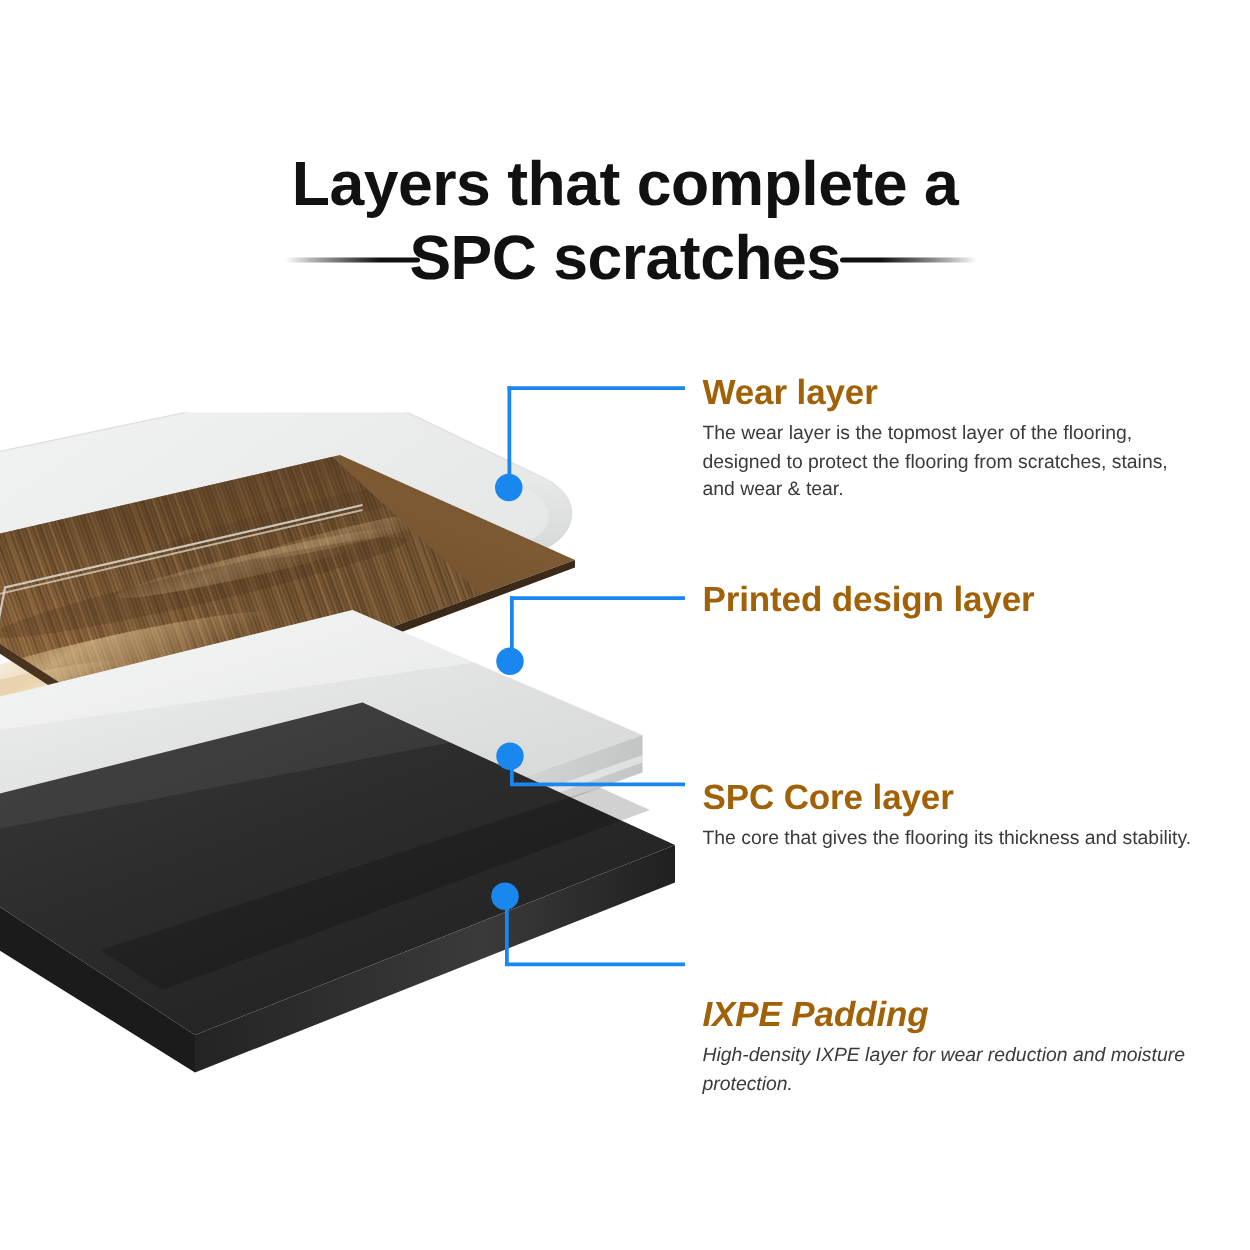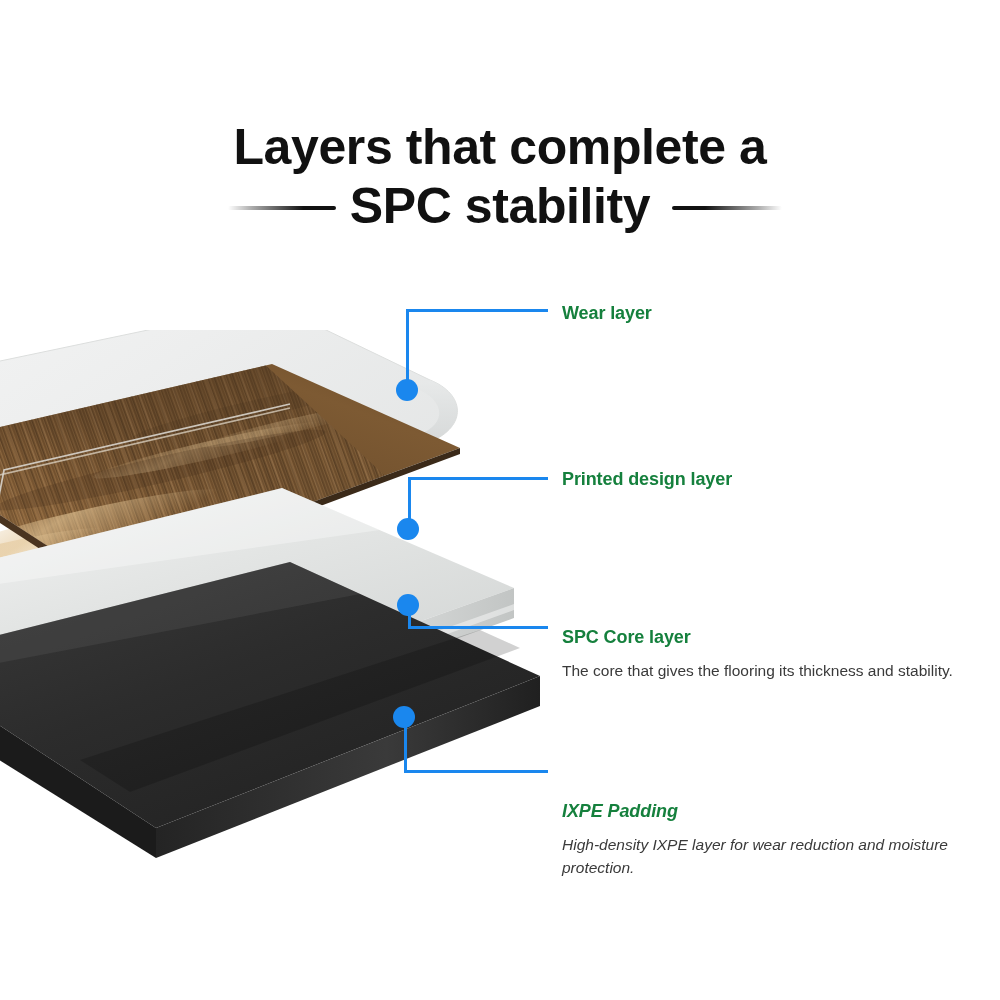--- a/index.html
+++ b/index.html
@@ -93,44 +93,44 @@
 
   
   .callout {
     position: absolute;
     left: 562px;
     width: 392px;
   }
   .callout-title {
     font-family: "Liberation Sans", sans-serif;
     font-weight: 700;
-    font-size: 18px;
+    font-size: 28px;
     line-height: 31px;
-    color: #15803d;
+    color: #a16207;
     margin: 0 0 7px 0;
     letter-spacing: -0.1px;
   }
   .callout-body {
     font-family: "Liberation Sans", sans-serif;
     font-weight: 400;
     font-size: 15.5px;
     line-height: 22.5px;
     color: #3a3a3a;
     margin: 0;
   }
 </style>
 </head>
 <body>
 
 <div id="page">
 
   <div id="title-block">
     <div class="title-line">Layers that complete a</div>
     <div id="title-line-2-wrap">
-      <span class="title-line">SPC stability</span>
+      <span class="title-line">SPC scratches</span>
       <span class="title-dash" id="title-dash-left"></span>
       <span class="title-dash" id="title-dash-right"></span>
     </div>
   </div>
 
   <div id="illustration">
     <svg width="600" height="560" viewBox="0 0 600 560" xmlns="http://www.w3.org/2000/svg">
       <defs>
 
         <linearGradient id="woodBase" x1="0" y1="1" x2="1" y2="0">
@@ -290,20 +290,21 @@
   </div>
 
   <div class="connector">
     <span class="conn-v" style="left:404px; top:717px; height:55px;"></span>
     <span class="conn-h" style="left:404px; top:770px; width:144px;"></span>
     <span class="conn-dot" style="left:393px; top:706px;"></span>
   </div>
 
   <div class="callout" style="top:298px;">
     <h2 class="callout-title">Wear layer</h2>
+    <p class="callout-body">The wear layer is the topmost layer of the flooring, designed to protect the flooring from scratches, stains, and wear &amp; tear.</p>
   </div>
 
   <div class="callout" style="top:464px;">
     <h2 class="callout-title">Printed design layer</h2>
   </div>
 
   <div class="callout" style="top:611px; width:400px;margin-top:11px;">
     <h2 class="callout-title">SPC Core layer</h2>
     <p class="callout-body">The core that gives the flooring its thickness and stability.</p>
   </div>

